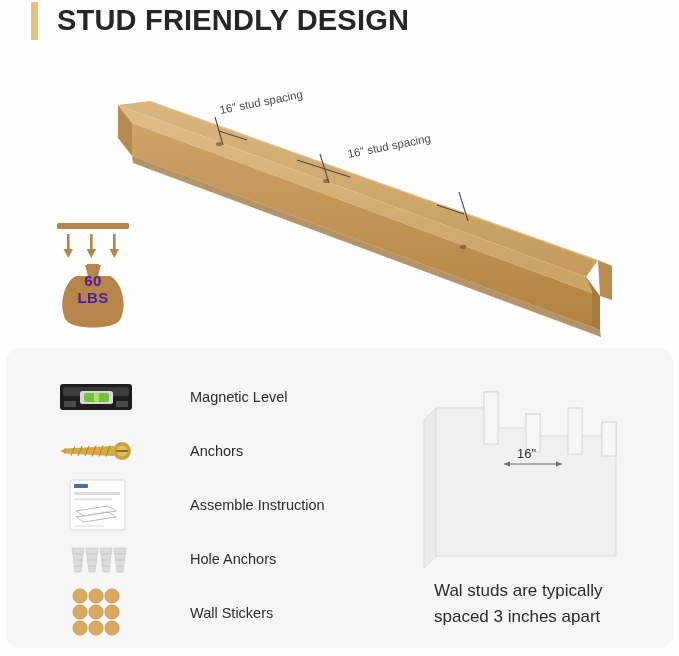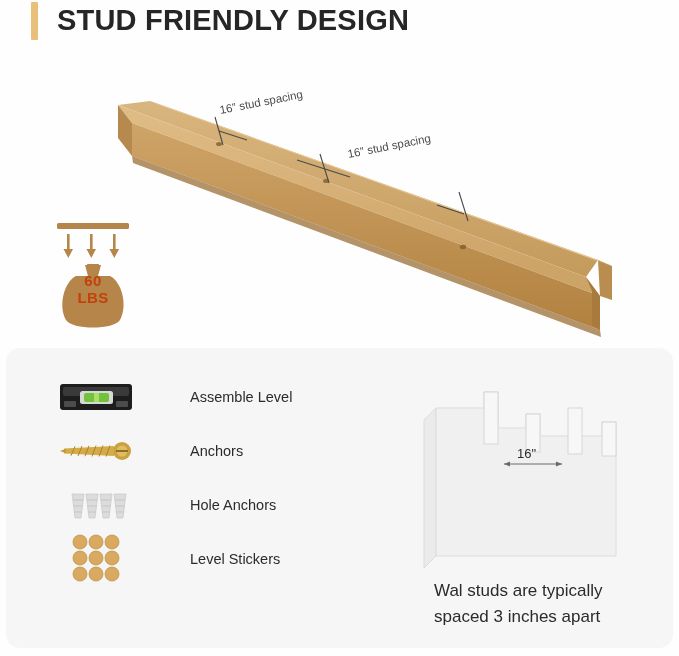--- a/index.html
+++ b/index.html
@@ -63,21 +63,21 @@
   .weight {
     position: absolute;
     left: 52px; top: 176px;
     width: 90px; height: 150px;
   }
   .w-text {
     position: absolute;
     left: 0; top: 52px;
     width: 82px;
     text-align: center;
-    color: #c2410c;
+    color: #4c1d95;
     font-size: 15px;
     font-weight: bold;
     line-height: 17px;
     letter-spacing: 0.3px;
   }
 
   
   .panel {
     position: absolute;
     left: 6px; top: 348px;
@@ -237,21 +237,21 @@
           <svg width="92" height="54" viewBox="0 0 92 54">
             <rect x="10" y="14" width="72" height="26" rx="3" fill="#1d1d1d"></rect>
             <rect x="13" y="17" width="66" height="9" rx="2" fill="#3a3a3a"></rect>
             <rect x="30" y="21" width="33" height="13" rx="2.5" fill="#d7d9d4"></rect>
             <rect x="34" y="23" width="25" height="9" rx="2" fill="#72c23c"></rect>
             <rect x="44" y="23" width="5" height="9" fill="#a8e06b"></rect>
             <rect x="14" y="31" width="12" height="6" rx="1" fill="#4c4c4c"></rect>
             <rect x="66" y="31" width="12" height="6" rx="1" fill="#4c4c4c"></rect>
           </svg>
         </div>
-        <div class="acc-label">Assemble Level</div>
+        <div class="acc-label">Magnetic Level</div>
       </div>
 
       <div class="acc-row">
         <div class="acc-thumb">
           <svg width="92" height="54" viewBox="0 0 92 54">
             <circle cx="72" cy="27" r="9" fill="#caa13f"></circle>
             <circle cx="72" cy="27" r="5.5" fill="#e0bd62"></circle>
             <rect x="66" y="26" width="12" height="2" fill="#8f7120"></rect>
             <polygon points="64,22 64,32 14,29.5 14,24.5" fill="#d4ab48"></polygon>
             <g stroke="#a8832c" stroke-width="1">
@@ -261,20 +261,36 @@
               <line x1="39" y1="21.8" x2="35" y2="32.2"></line>
               <line x1="32" y1="22" x2="28" y2="32"></line>
               <line x1="25" y1="22.3" x2="21" y2="31.7"></line>
             </g>
             <polygon points="16,24.8 16,29.2 10,27" fill="#c09b36"></polygon>
           </svg>
         </div>
         <div class="acc-label">Anchors</div>
       </div>
 
+      <div class="acc-row">
+        <div class="acc-thumb">
+          <svg width="92" height="54" viewBox="0 0 92 54">
+            <rect x="20" y="2" width="55" height="50" rx="2" fill="#ffffff" stroke="#d8d8d8" stroke-width="1"></rect>
+            <rect x="24" y="6" width="14" height="4" rx="1" fill="#4a6fa5"></rect>
+            <rect x="24" y="14" width="46" height="3" rx="1" fill="#dcdcdc"></rect>
+            <rect x="24" y="20" width="38" height="2.5" rx="1" fill="#e6e6e6"></rect>
+            <g fill="none" stroke="#b9b9b9" stroke-width="1">
+              <polygon points="26,33 58,28 66,33 34,38"></polygon>
+              <polygon points="26,39 58,34 66,39 34,44"></polygon>
+            </g>
+            <rect x="24" y="47" width="30" height="2" rx="1" fill="#ececec"></rect>
+          </svg>
+        </div>
+        <div class="acc-label">Assemble Instruction</div>
+      </div>
 
       <div class="acc-row">
         <div class="acc-thumb">
           <svg width="92" height="54" viewBox="0 0 92 54">
             <g fill="#dcdcdc" stroke="#c4c4c4" stroke-width="0.6">
               <path d="M22 16 L34 16 L31 40 L25 40 Z"></path>
               <path d="M36 16 L48 16 L45 40 L39 40 Z"></path>
               <path d="M50 16 L62 16 L59 40 L53 40 Z"></path>
               <path d="M64 16 L76 16 L73 40 L67 40 Z"></path>
             </g>
@@ -306,21 +322,21 @@
                 <circle cx="62" cy="10" r="7"></circle>
               <circle cx="30" cy="26" r="7"></circle>
                 <circle cx="46" cy="26" r="7"></circle>
                 <circle cx="62" cy="26" r="7"></circle>
               <circle cx="30" cy="42" r="7"></circle>
                 <circle cx="46" cy="42" r="7"></circle>
                 <circle cx="62" cy="42" r="7"></circle>
             </g>
           </svg>
         </div>
-        <div class="acc-label">Level Stickers</div>
+        <div class="acc-label">Wall Stickers</div>
       </div>
     </div>
 
     <div class="studwall">
       <svg width="250" height="200" viewBox="0 0 250 200">
 
         <polygon points="18,42 30,30 30,178 18,190" fill="#ebebeb" stroke="#dcdcdc" stroke-width="1"></polygon>
 
         <path d="M30,30 L78,30 L78,14 L92,14 L92,50 L120,50 L120,36 L134,36
                  L134,58 L196,58 L196,44 L210,44 L210,178 L30,178 Z" fill="#f0f0f0" stroke="#dcdcdc" stroke-width="1"></path>

